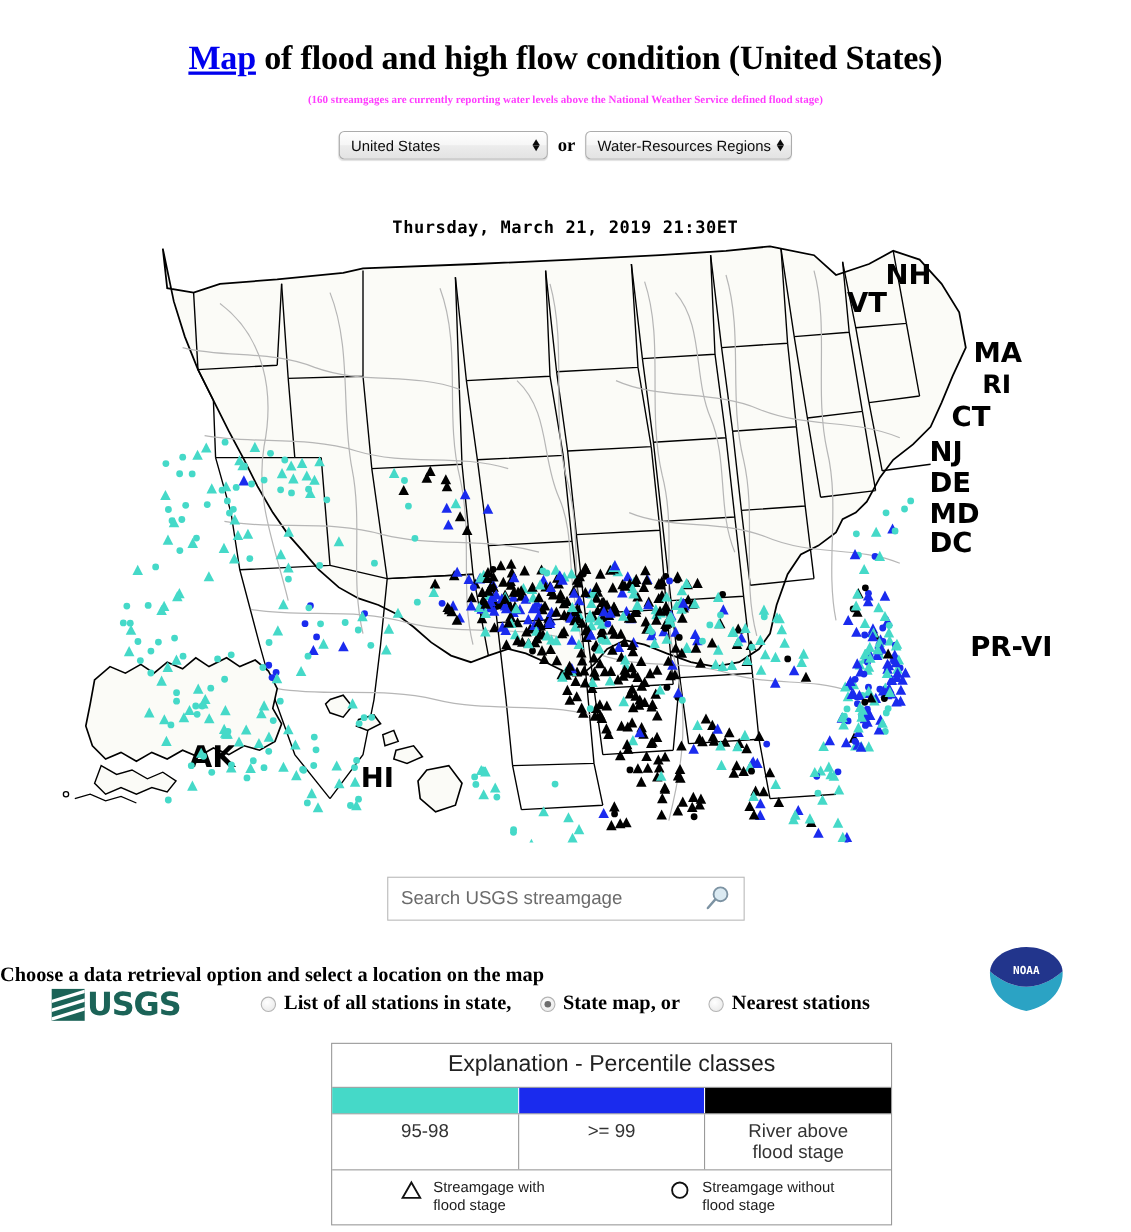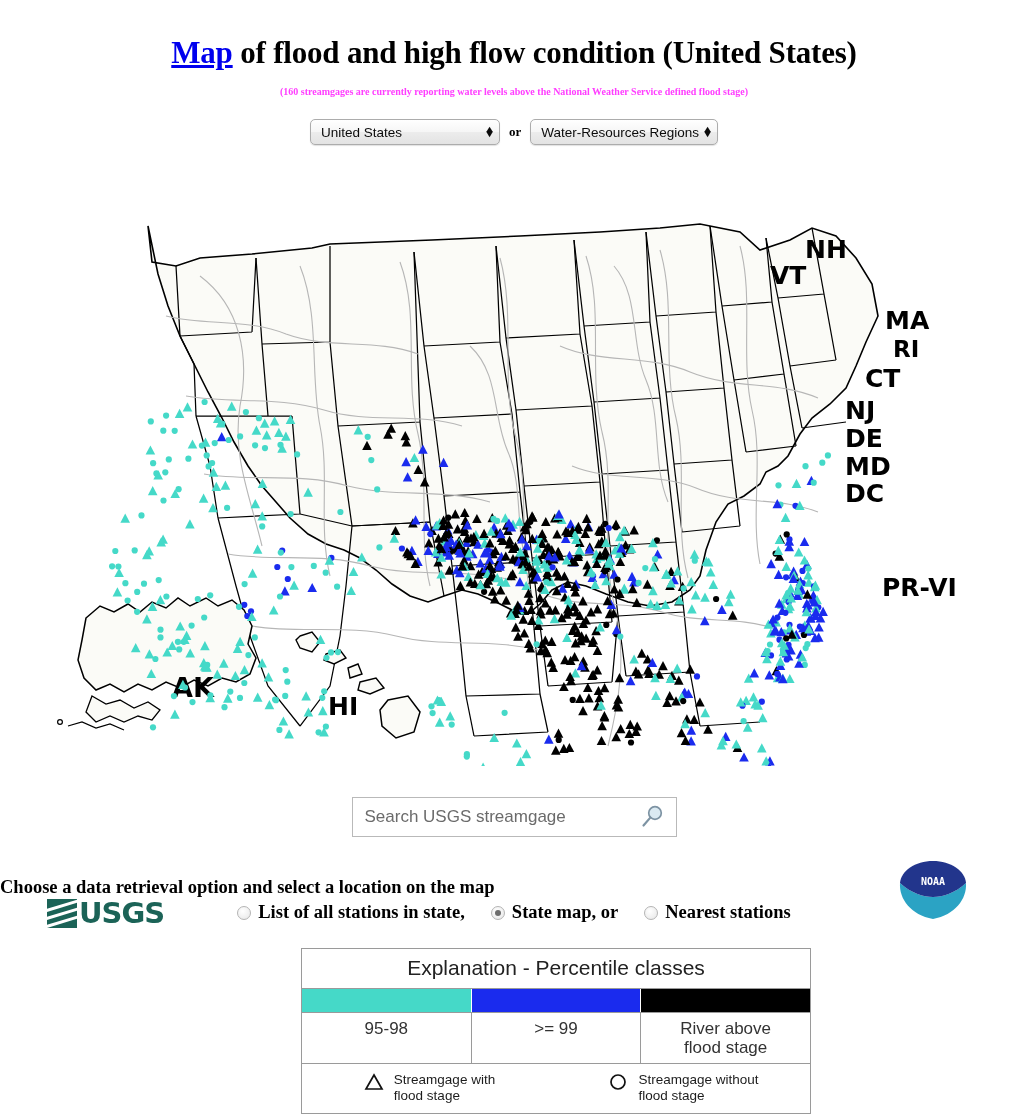--- a/index.html
+++ b/index.html
@@ -54,21 +54,21 @@
     box-shadow: 0 1px 1px rgba(0,0,0,.12);
     white-space: nowrap;
   }
   .macsel .lbl { display:inline-block; }
   .macsel.w1 .lbl { width: 160px; }
   .macsel .arrows {
     display: inline-flex; flex-direction: column;
     line-height: 5px; font-size: 9px; margin-left: 4px;
     transform: scaleX(1.25);
   }
-  .orword { font-family:"Liberation Serif",serif; font-weight:bold; font-size:13px; }
+  .orword { font-family:"Liberation Serif",serif; font-weight:bold; font-size:17px; }
 
   
   #mapwrap {
     position: absolute; left: 0; top: 166px;
     width: 1028px; height: 600px;
     background: #ffffff;
   }
   #mapdate {
     position: absolute; left: 0; top: 32px; width: 1028px;
     text-align: center;
@@ -192,20 +192,21 @@
     <span class="macsel">
       <span class="lbl">Water-Resources Regions</span>
       <span class="arrows">
         <span>▲</span>
           <span>▼</span>
       </span>
     </span>
   </div>
 
   <div id="mapwrap">
+    <div id="mapdate">Thursday, March 21, 2019 21:30ET</div>
 
     <svg id="mapsvg" width="1028" height="600" viewBox="0 0 1028 600">
       <defs>
         <g id="tri">
             <path d="M0,-5 L4.6,4 L-4.6,4 Z"></path>
           </g>
       </defs>
 
       <g>
         <path fill="#FBFBF7" stroke="#000" stroke-width="1.6" d="

